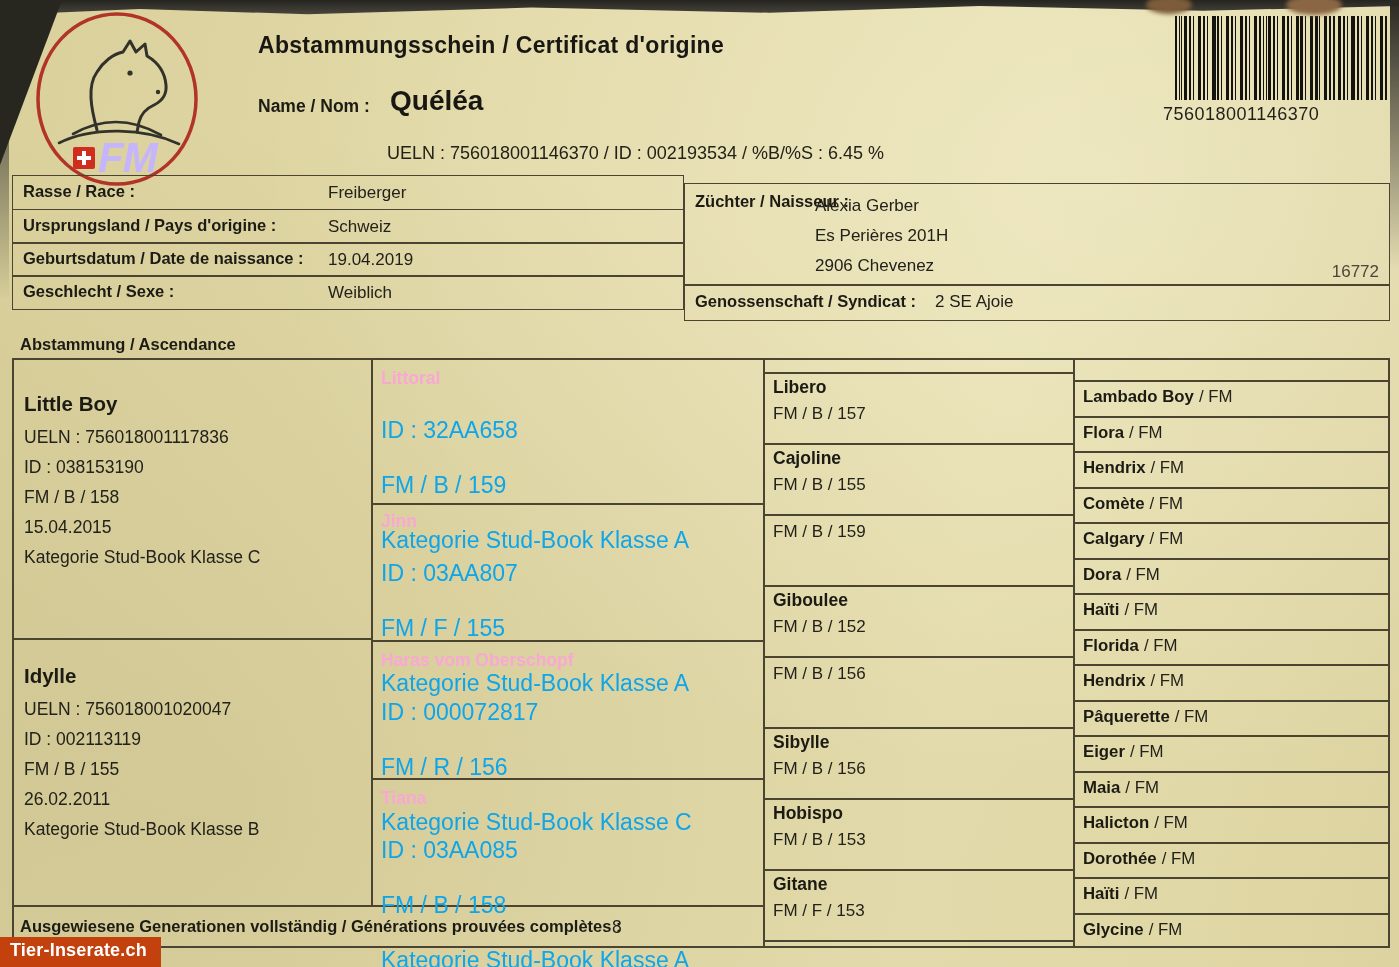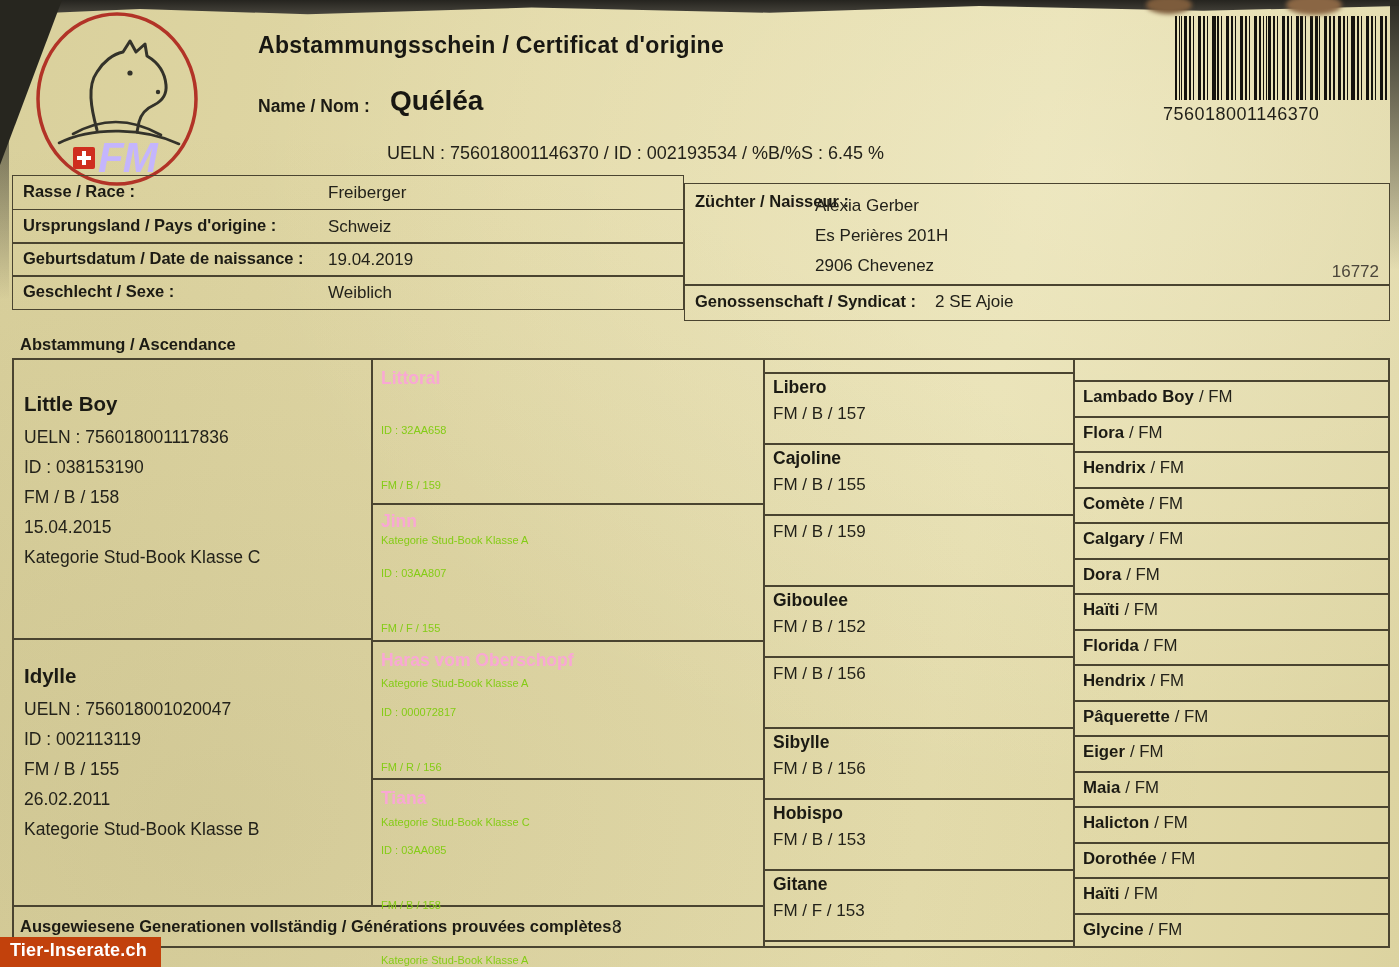--- a/index.html
+++ b/index.html
@@ -28,21 +28,21 @@
       repeating-linear-gradient(90deg,transparent 0 6px,#15130e 6px 7px,transparent 7px 17px);}
   .barcode-num{position:absolute;left:1163px;top:104px;width:236px;text-align:left;font-size:18px;letter-spacing:.5px;color:#201f18;}
   
   .info-row{position:relative;border:1.7px solid #4a4430;box-sizing:border-box;height:35px;margin-top:-1.7px;background:transparent;}
   .info-label{position:absolute;left:10px;top:6px;font-size:16.5px;font-weight:bold;color:#1c1b14;}
   .info-value{position:absolute;left:315px;top:7px;font-size:17px;color:#23221a;}
   
   .g1 .nm{font-size:20.5px;font-weight:bold;color:#1b1a13;margin-bottom:6px;}
   .g1 .ln{font-size:17.5px;line-height:30px;color:#23221a;}
   .g2 .nm{font-size:17.5px;font-weight:bold;color:#f9a8d4;margin-bottom:4px;}
-  .g2 .ln{font-size:11px;line-height:28px;color:#84cc16;margin-top:27px;}
+  .g2 .ln{font-size:23px;line-height:28px;color:#0ea5e9;margin-top:27px;}
   .g3 .nm{font-size:17.5px;font-weight:bold;color:#1b1a13;margin-bottom:3px;}
   .g3 .ln{font-size:17px;line-height:26px;color:#23221a;}
   .g4row{position:absolute;left:1083px;width:300px;font-size:16.8px;color:#23221a;white-space:nowrap;}
   .g4row .nm{font-weight:bold;color:#1b1a13;}
   .g4row .sfx{margin-left:5px;text-align:right;}
   
   .fm-wrap{position:absolute;left:40px;top:122px;display:flex;align-items:center;gap:3px;}
   .fm-text{font-size:42px;font-weight:bold;font-style:italic;color:#c4b5fd;letter-spacing:-1px;}
   
   .edge-top{position:absolute;left:0;top:0;width:1399px;height:15px;z-index:6;

